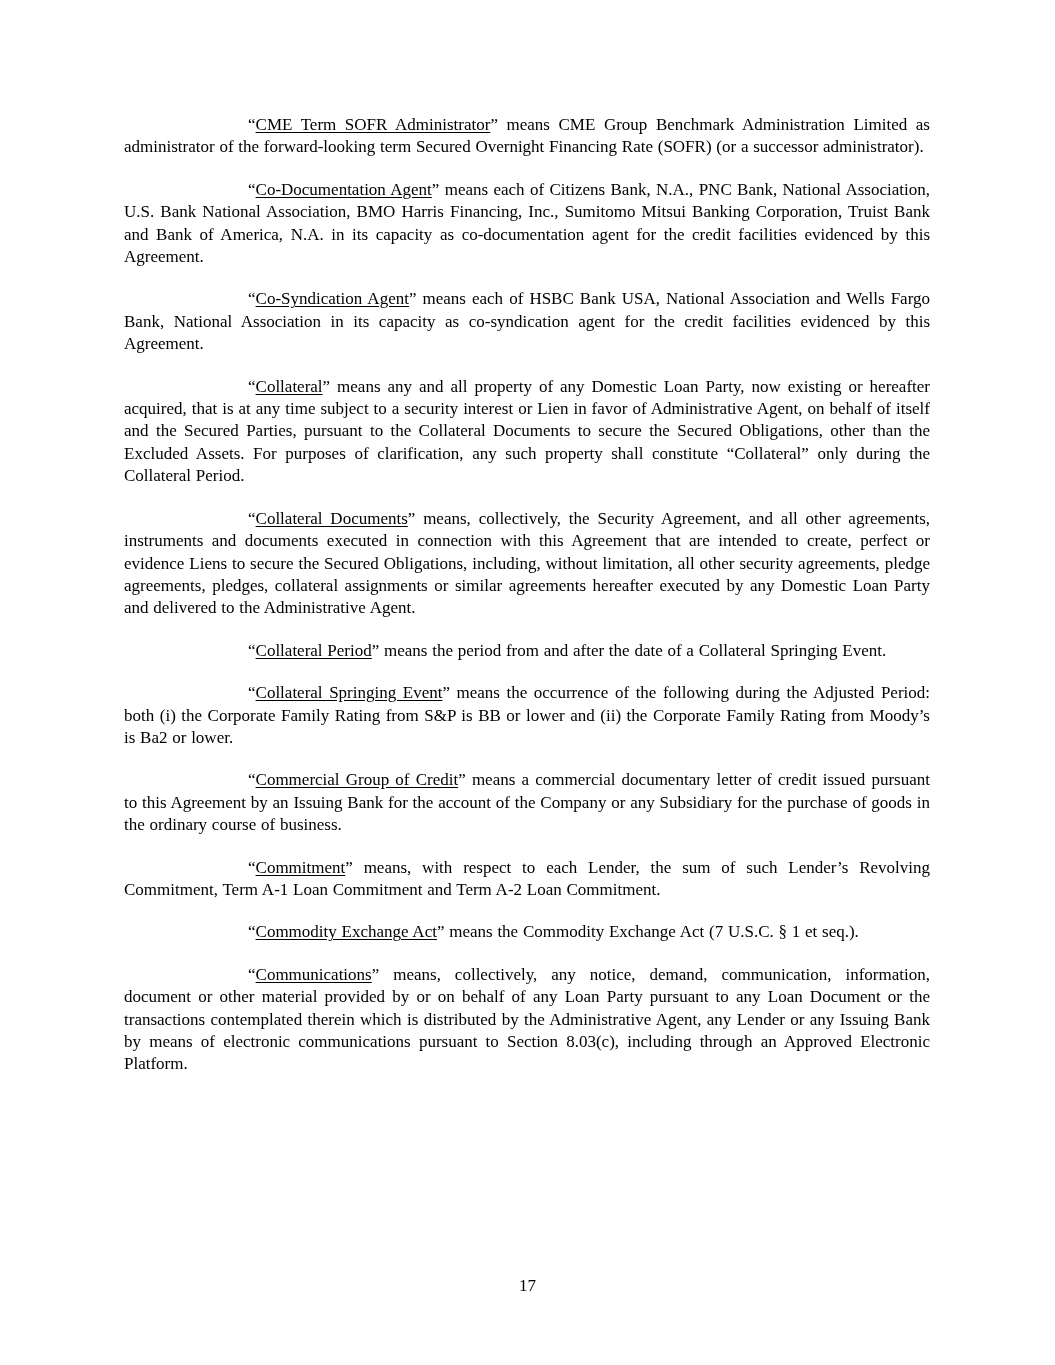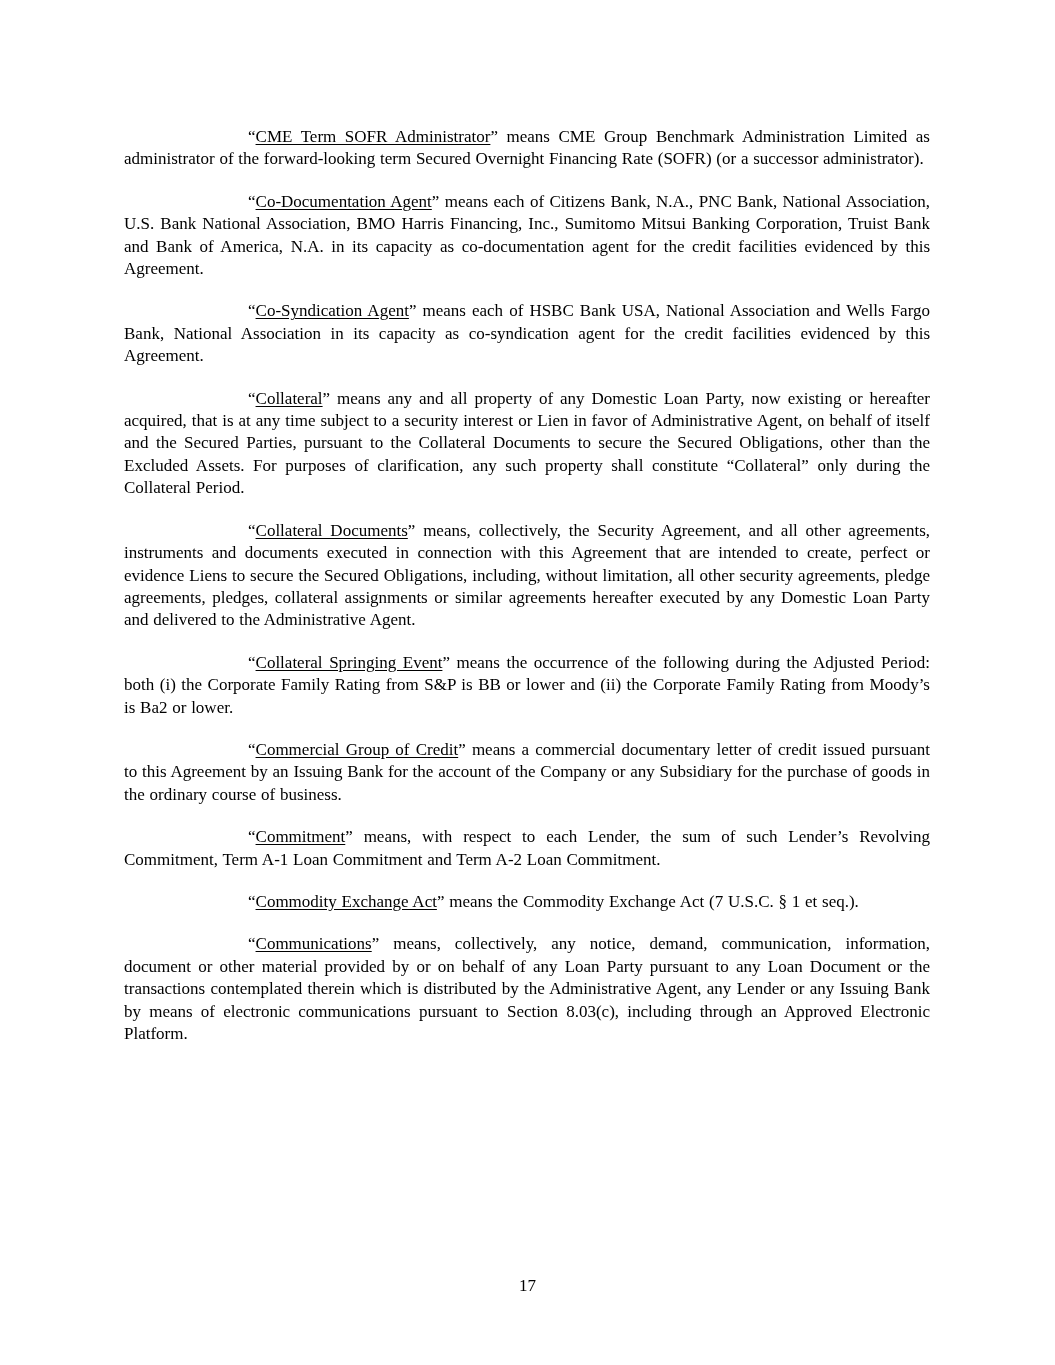--- a/index.html
+++ b/index.html
@@ -20,21 +20,21 @@
     position: absolute;
     left: 124px;
     top: 114px;
     width: 806px;
   }
   p.def {
     font-size: 17px;
     line-height: 22.4px;
     text-align: justify;
     text-indent: 124px;
-    margin: 12px 0 20px 0;
+    margin: 0 0 20px 0;
     word-spacing: 0.5px;
   }
   .term {
     text-decoration: underline;
     text-underline-offset: 2px;
   }
   .pageno {
     position: absolute;
     left: 0;
     right: 0;
@@ -54,20 +54,21 @@
 
 
     <p class="def"><span>“</span><span class="term">Co-Documentation Agent</span><span>” means each of Citizens Bank, N.A., PNC Bank, National Association, U.S. Bank National Association, BMO Harris Financing, Inc., Sumitomo Mitsui Banking Corporation, Truist Bank and Bank of America, N.A. in its capacity as co-documentation agent for the credit facilities evidenced by this Agreement.</span></p>
 
     <p class="def"><span>“</span><span class="term">Co-Syndication Agent</span><span>” means each of HSBC Bank USA, National Association and Wells Fargo Bank, National Association in its capacity as co-syndication agent for the credit facilities evidenced by this Agreement.</span></p>
 
     <p class="def"><span>“</span><span class="term">Collateral</span><span>” means any and all property of any Domestic Loan Party, now existing or hereafter acquired, that is at any time subject to a security interest or Lien in favor of Administrative Agent, on behalf of itself and the Secured Parties, pursuant to the Collateral Documents to secure the Secured Obligations, other than the Excluded Assets.  For purposes of clarification, any such property shall constitute “Collateral” only during the Collateral Period.</span></p>
 
     <p class="def"><span>“</span><span class="term">Collateral Documents</span><span>” means, collectively, the Security Agreement, and all other agreements, instruments and documents executed in connection with this Agreement that are intended to create, perfect or evidence Liens to secure the Secured Obligations, including, without limitation, all other security agreements, pledge agreements, pledges, collateral assignments or similar agreements hereafter executed by any Domestic Loan Party and delivered to the Administrative Agent.</span></p>
 
+    <p class="def"><span>“</span><span class="term">Collateral Period</span><span>” means the period from and after the date of a Collateral Springing Event.</span></p>
 
     <p class="def"><span>“</span><span class="term">Collateral Springing Event</span><span>” means the occurrence of the following during the Adjusted Period: both (i) the Corporate Family Rating from S&amp;P is BB or lower and (ii) the Corporate Family Rating from Moody’s is Ba2 or lower.</span></p>
 
     <p class="def"><span>“</span><span class="term">Commercial Group of Credit</span><span>” means a commercial documentary letter of credit issued pursuant to this Agreement by an Issuing Bank for the account of the Company or any Subsidiary for the purchase of goods in the ordinary course of business.</span></p>
 
     <p class="def"><span>“</span><span class="term">Commitment</span><span>” means, with respect to each Lender, the sum of such Lender’s Revolving Commitment, Term A-1 Loan Commitment and Term A-2 Loan Commitment.</span></p>
 
     <p class="def"><span>“</span><span class="term">Commodity Exchange Act</span><span>” means the Commodity Exchange Act (7 U.S.C. § 1 et seq.).</span></p>
 
     <p class="def"><span>“</span><span class="term">Communications</span><span>” means, collectively, any notice, demand, communication, information, document or other material provided by or on behalf of any Loan Party pursuant to any Loan Document or the transactions contemplated therein which is distributed by the Administrative Agent, any Lender or any Issuing Bank by means of electronic communications pursuant to Section 8.03(c), including through an Approved Electronic Platform.</span></p>

